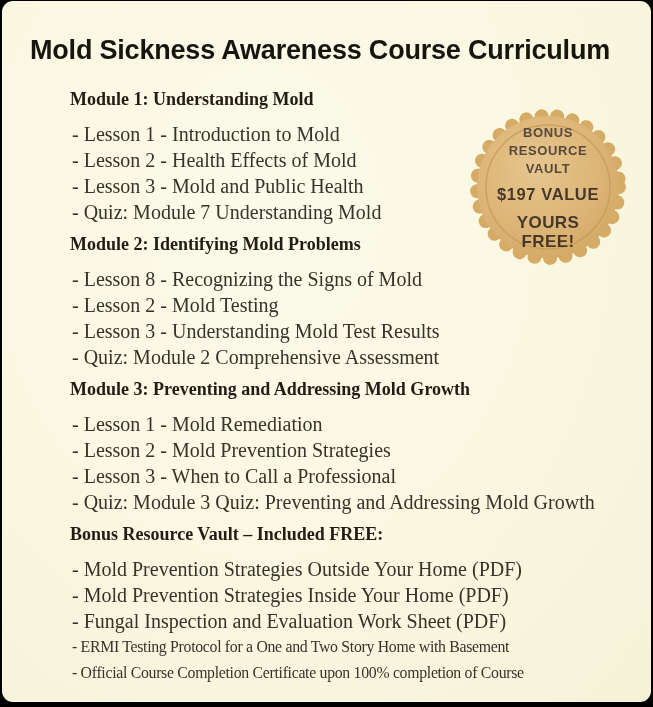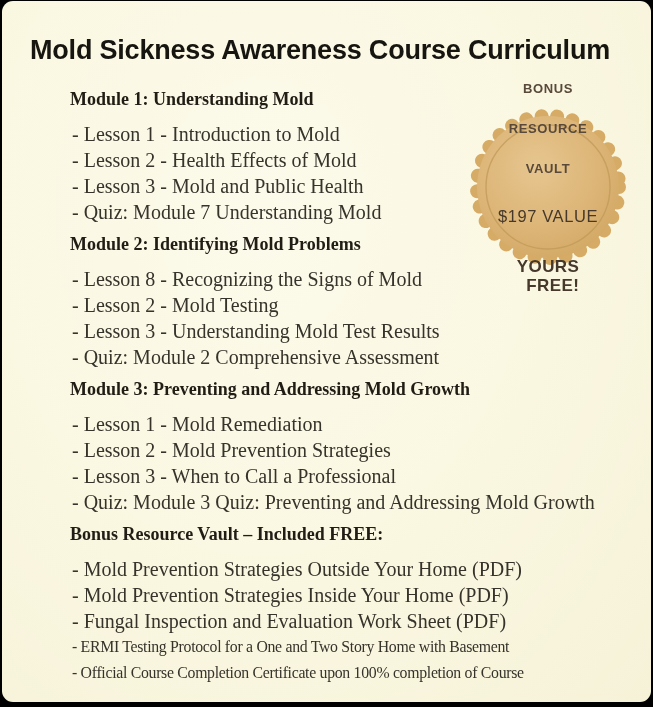--- a/index.html
+++ b/index.html
@@ -79,34 +79,33 @@
     position: absolute;
     inset: 0;
   }
   .badge-text {
     position: absolute;
     inset: 0;
     display: flex;
     flex-direction: column;
     align-items: center;
     justify-content: center;
-    text-align: right;
+    text-align: center;
     font-family: "Liberation Sans", sans-serif;
-    gap: 22px;
   }
   .badge-small {
     font-size: 13px;
     font-weight: 600;
     letter-spacing: 0.6px;
     line-height: 18px;
     color: #58493a;
   }
   .badge-value {
     font-size: 16.5px;
-    font-weight: 400;
+    font-weight: 700;
     letter-spacing: 0.6px;
     color: #46392b;
     margin-top: 7px;
   }
   .badge-free {
     font-size: 17px;
     font-weight: 700;
     letter-spacing: 0.4px;
     line-height: 19px;
     color: #46392b;

